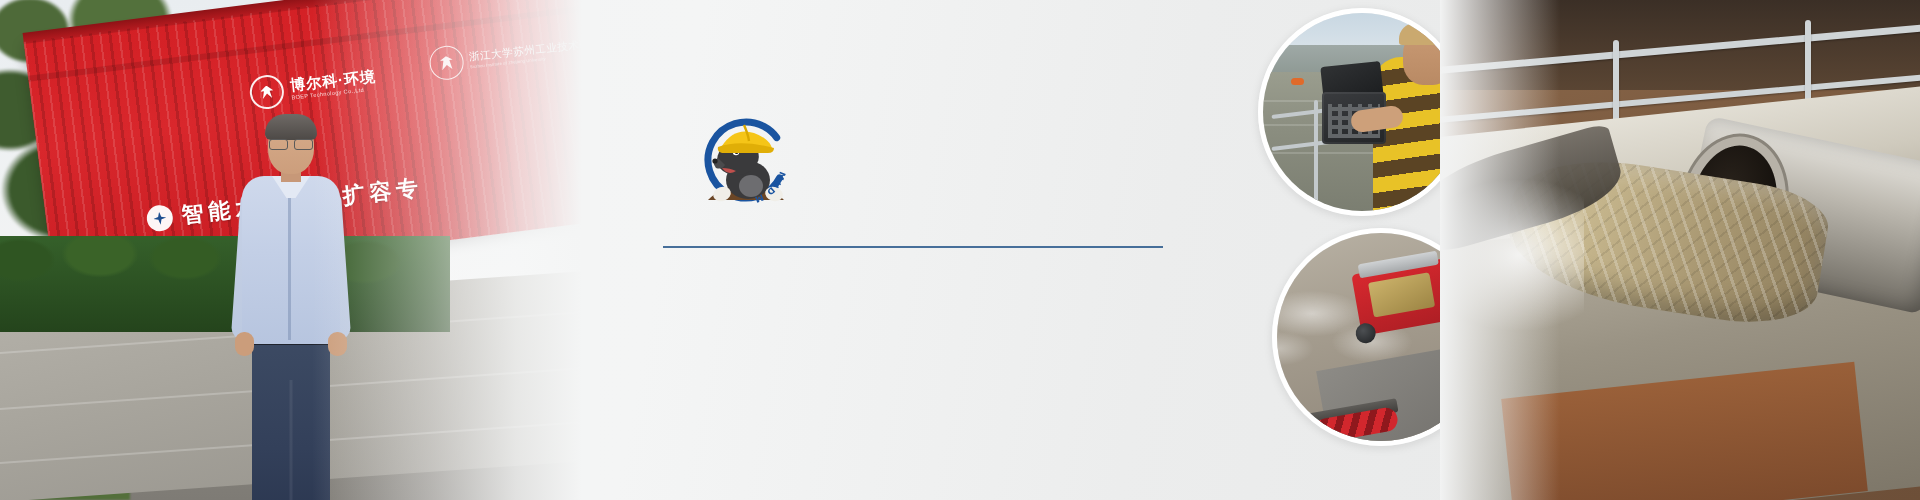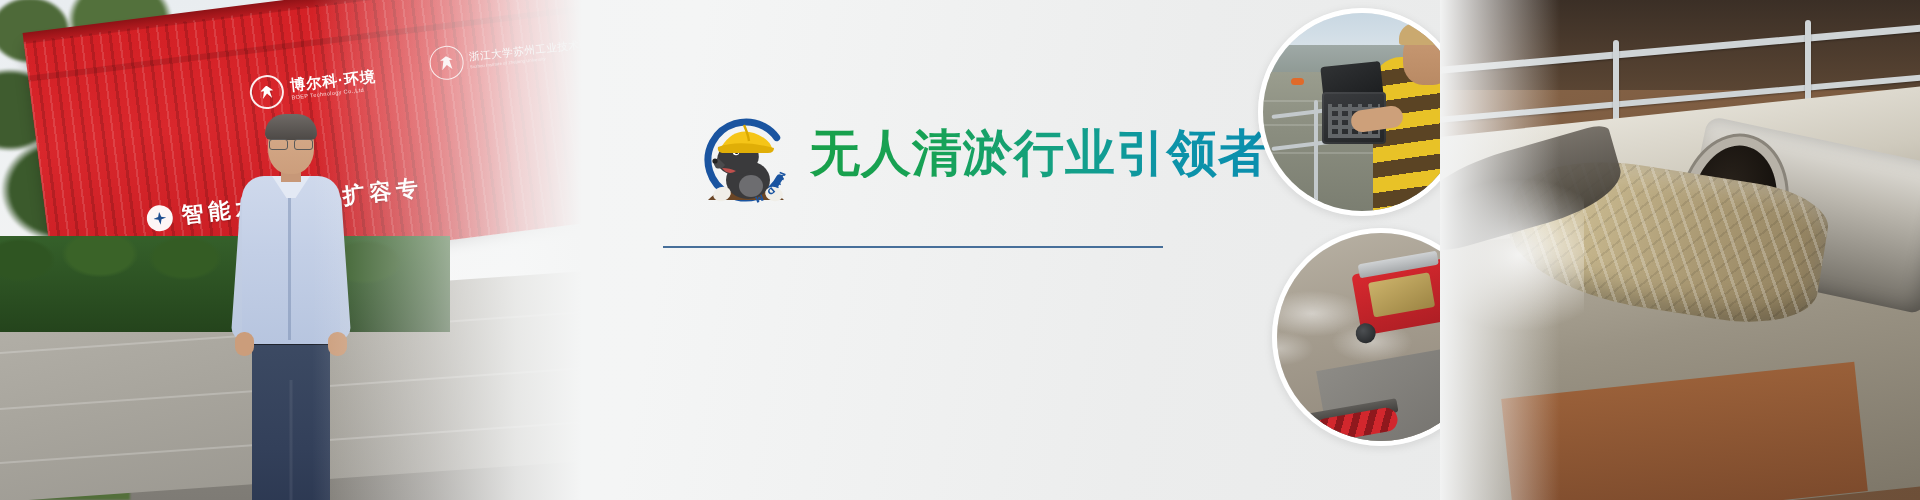--- a/index.html
+++ b/index.html
@@ -335,21 +335,20 @@
 
         <ellipse cx="28" cy="86" rx="9" ry="7" fill="#f0eee8" transform="rotate(-18 28 86)"></ellipse>
         <ellipse cx="80" cy="86" rx="9" ry="7" fill="#f0eee8" transform="rotate(16 80 86)"></ellipse>
 
         <text font-family="DejaVu Sans, sans-serif" font-size="8.5" font-weight="700" fill="#1a54a0" letter-spacing="1.1">
           <textPath href="#arcpath" startOffset="2%">MUD MOLE</textPath>
         </text>
       </svg>
     </div>
 
-    <div id="headline">无人清淤行业引领者</div>
     <div id="divider"></div>
   </div>
 
   <div class="circ" id="circ-top">
     <div class="c-inner">
       <div class="basin-sky"></div>
       <div class="basin-far"></div>
       <div class="basin-water"></div>
       <div class="ripple" style="top:44%"></div>
       <div class="ripple" style="top:56%"></div>

